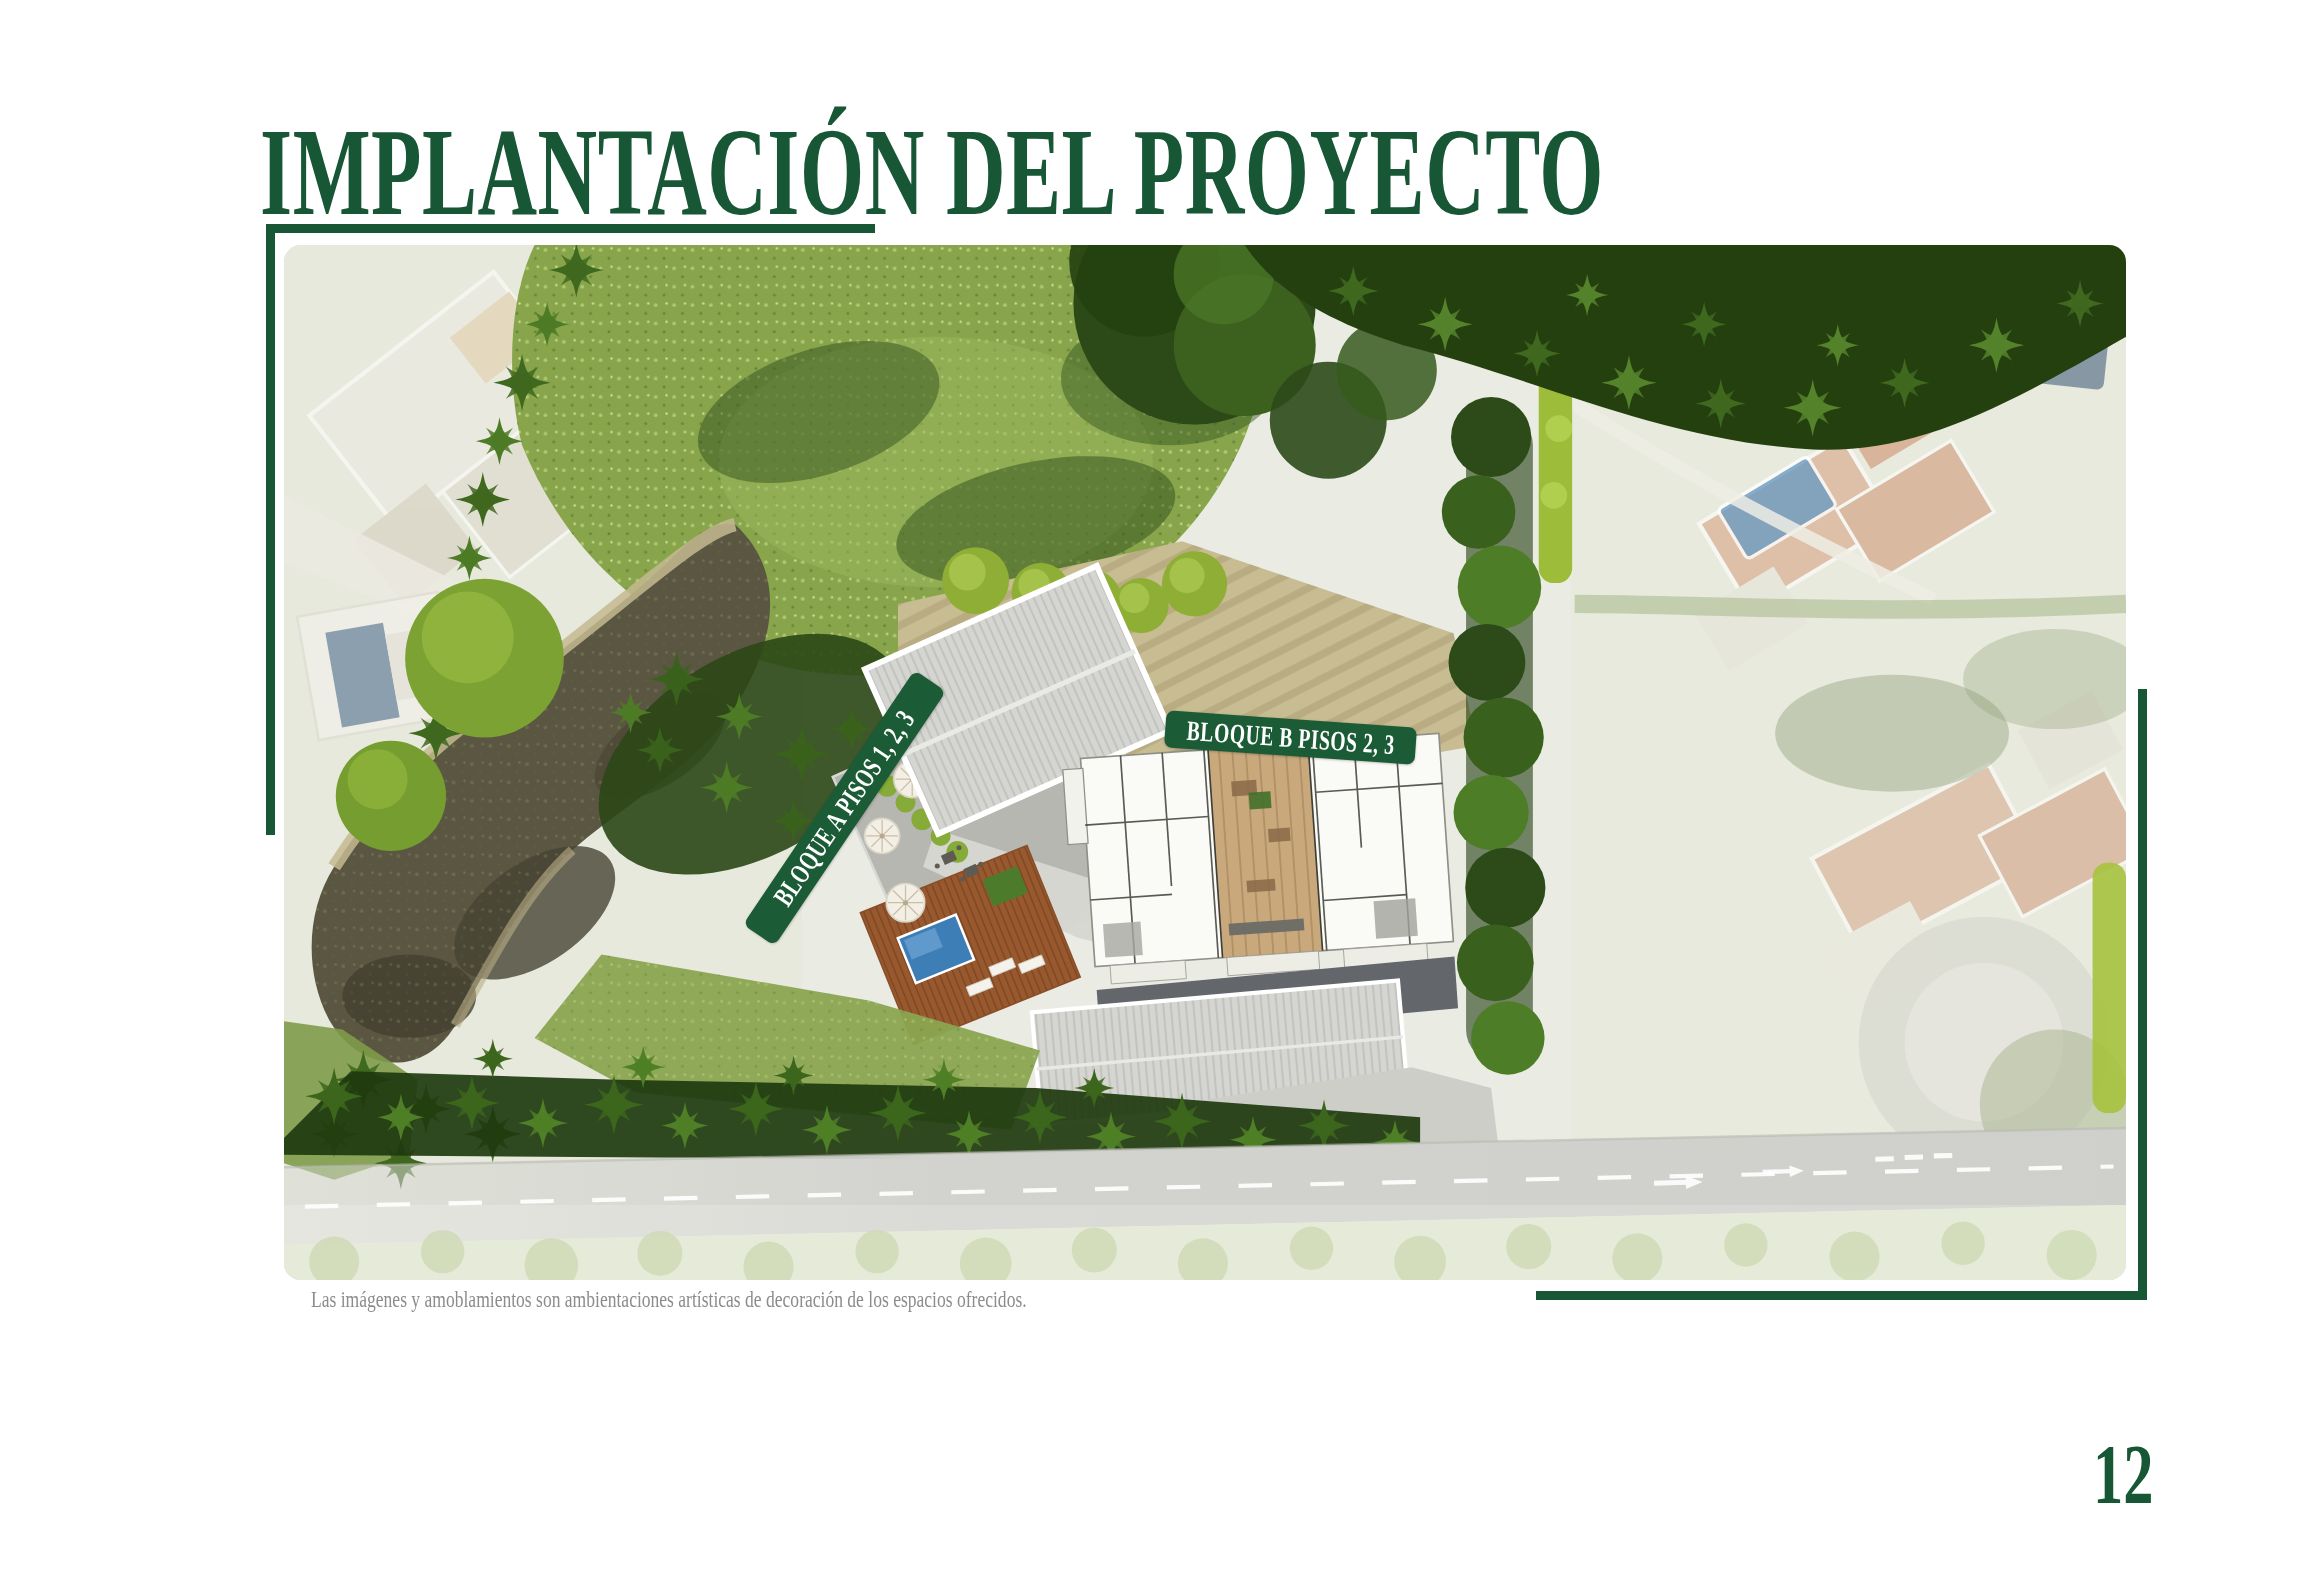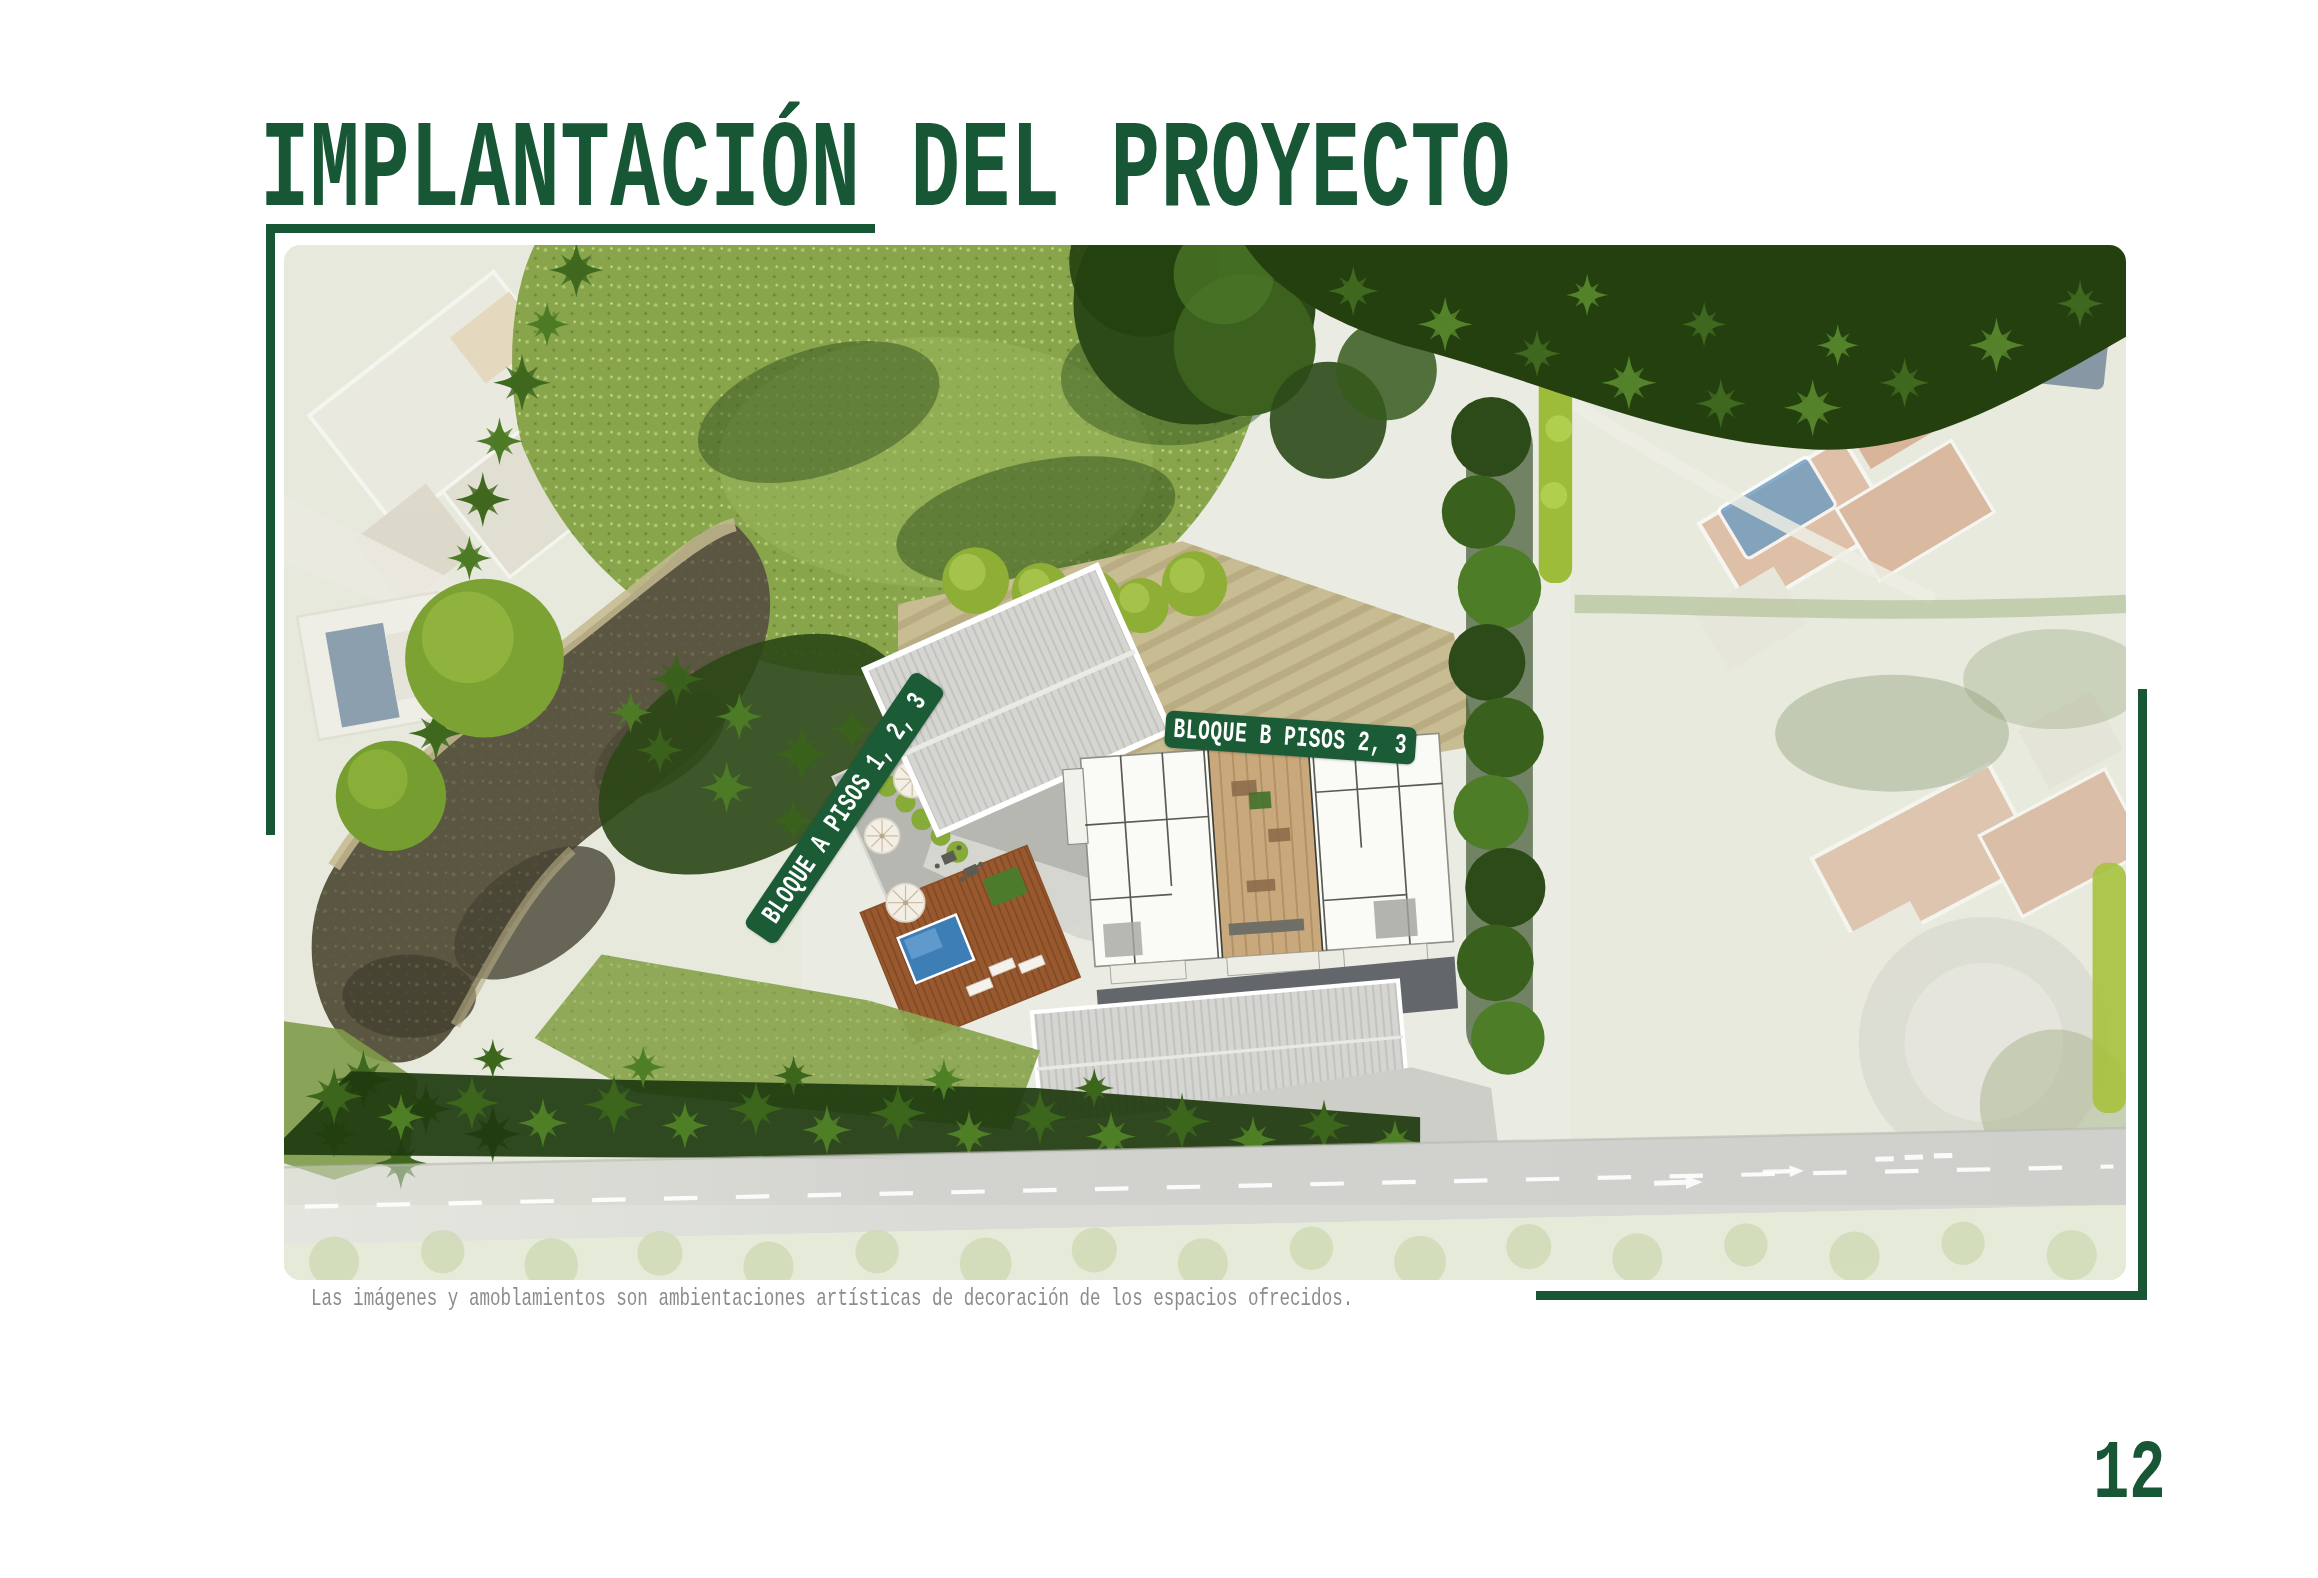--- a/index.html
+++ b/index.html
@@ -1,18 +1,18 @@
 <!DOCTYPE html>
 <html style="font-size:13.4px"><head>
 <meta charset="utf-8">
 <style>
   html,body{margin:0;padding:0;background:#ffffff;}
   .page{
     position:relative;width:2319px;height:1579px;background:#ffffff;overflow:hidden;
-    font-family:Liberation Mono, monospace;
+    font-family:Liberation Serif, serif;
   }
   .page-title{
     position:absolute;left:260px;top:110px;margin:0;
     font-size:125px;font-weight:bold;line-height:1;color:#175735;
     white-space:nowrap;transform:scaleX(.66);transform-origin:left top;
     letter-spacing:0.8px;
   }
   .frame{position:absolute;background:#175735;}
   .frame.tl-h{left:266px;top:224px;width:609px;height:9.2px;}
   .frame.tl-v{left:266px;top:224px;width:9.2px;height:611px;}

